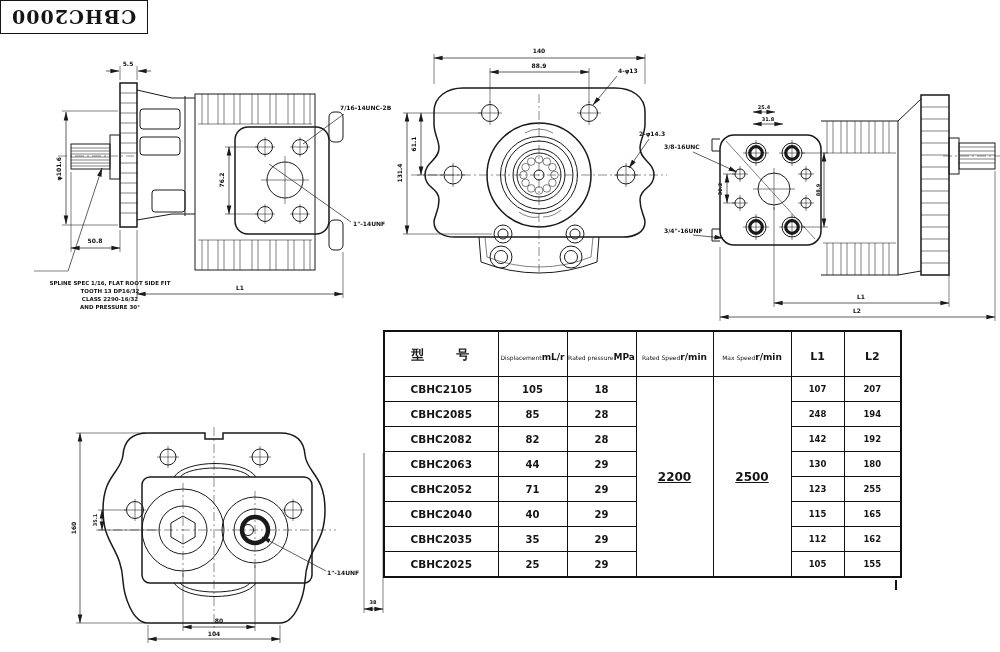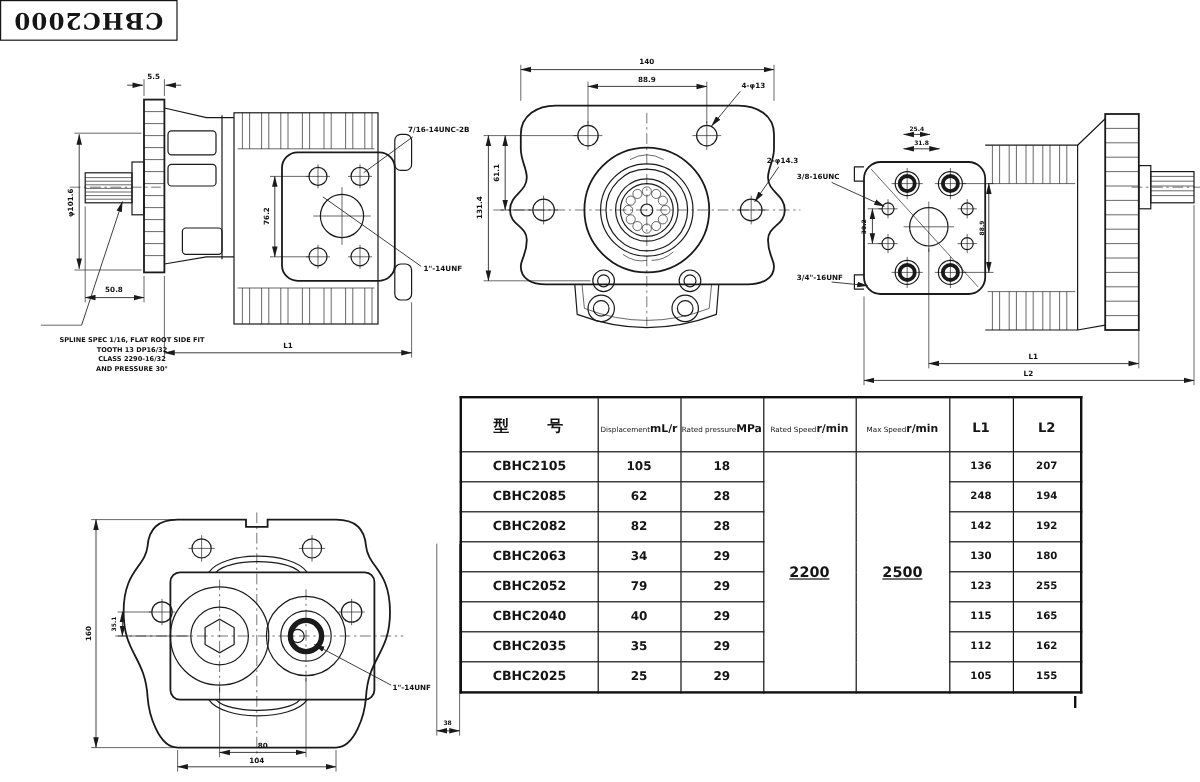--- a/index.html
+++ b/index.html
@@ -305,47 +305,47 @@
         <th><span class="hl">L2</span></th>
       </tr>
     </thead>
     <tbody>
       <tr>
         <td class="cmodel">CBHC2105</td>
         <td class="cnum">105</td>
         <td class="cnum">18</td>
         <td class="cbig" rowspan="8">2200</td>
         <td class="cbig" rowspan="8">2500</td>
-        <td class="csm">136</td>
+        <td class="csm">107</td>
         <td class="csm">207</td>
       </tr>
       <tr>
         <td class="cmodel">CBHC2085</td>
-        <td class="cnum">62</td>
+        <td class="cnum">85</td>
         <td class="cnum">28</td>
         <td class="csm">248</td>
         <td class="csm">194</td>
       </tr>
       <tr>
         <td class="cmodel">CBHC2082</td>
         <td class="cnum">82</td>
         <td class="cnum">28</td>
         <td class="csm">142</td>
         <td class="csm">192</td>
       </tr>
       <tr>
         <td class="cmodel">CBHC2063</td>
-        <td class="cnum">34</td>
+        <td class="cnum">44</td>
         <td class="cnum">29</td>
         <td class="csm">130</td>
         <td class="csm">180</td>
       </tr>
       <tr>
         <td class="cmodel">CBHC2052</td>
-        <td class="cnum">79</td>
+        <td class="cnum">71</td>
         <td class="cnum">29</td>
         <td class="csm">123</td>
         <td class="csm">255</td>
       </tr>
       <tr>
         <td class="cmodel">CBHC2040</td>
         <td class="cnum">40</td>
         <td class="cnum">29</td>
         <td class="csm">115</td>
         <td class="csm">165</td>

